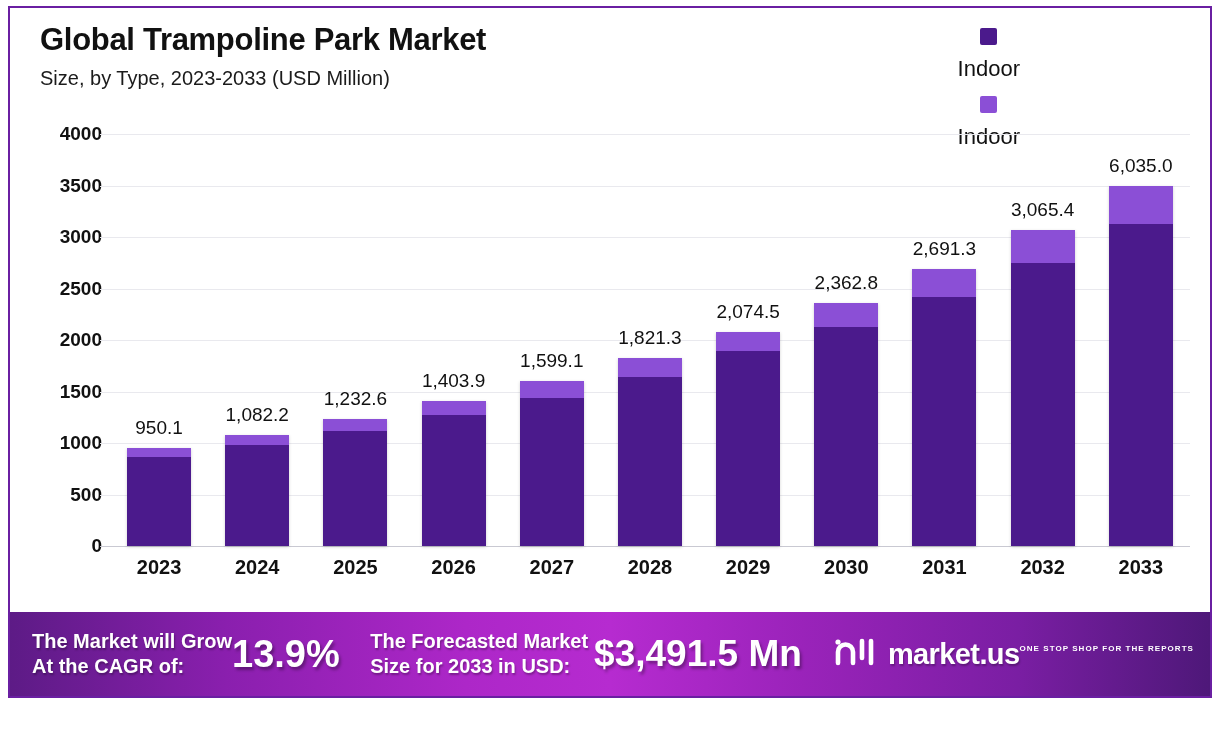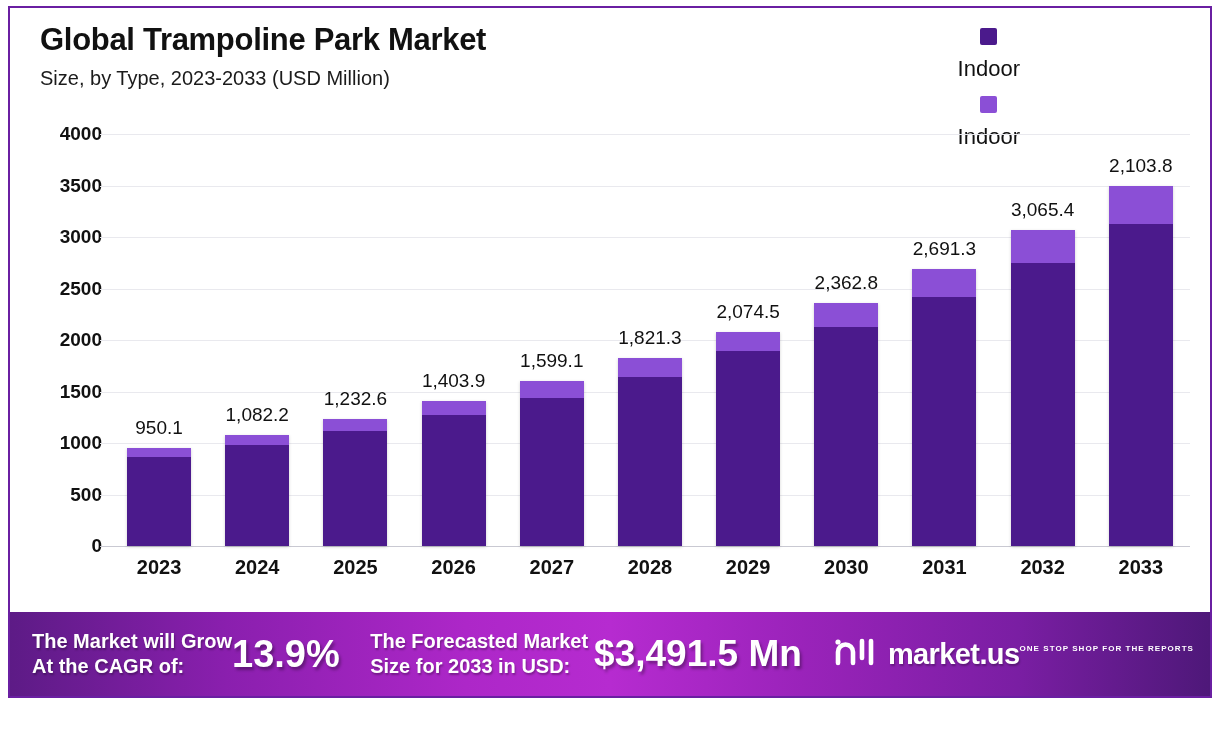--- a/index.html
+++ b/index.html
@@ -364,21 +364,21 @@
             </div>
             <div class="bar-group">
               <div class="bar-stack" style="height: 76.635%;">
                 <div class="bar-total-label">3,065.4</div>
                 <div class="seg-outdoor" style="background: rgb(139, 79, 214); height: 10.2075%;"></div>
                 <div class="seg-indoor" style="background: rgb(75, 26, 140); height: 89.7925%;"></div>
               </div>
             </div>
             <div class="bar-group">
               <div class="bar-stack" style="height: 87.2875%;">
-                <div class="bar-total-label">2,103.8</div>
+                <div class="bar-total-label">6,035.0</div>
                 <div class="seg-outdoor" style="background: rgb(139, 79, 214); height: 10.411%;"></div>
                 <div class="seg-indoor" style="background: rgb(75, 26, 140); height: 89.589%;"></div>
               </div>
             </div>
           </div>
       </div>
 
       <div class="x-axis" id="x-axis">
           <div class="x-tick">2023</div>
           <div class="x-tick">2024</div>

